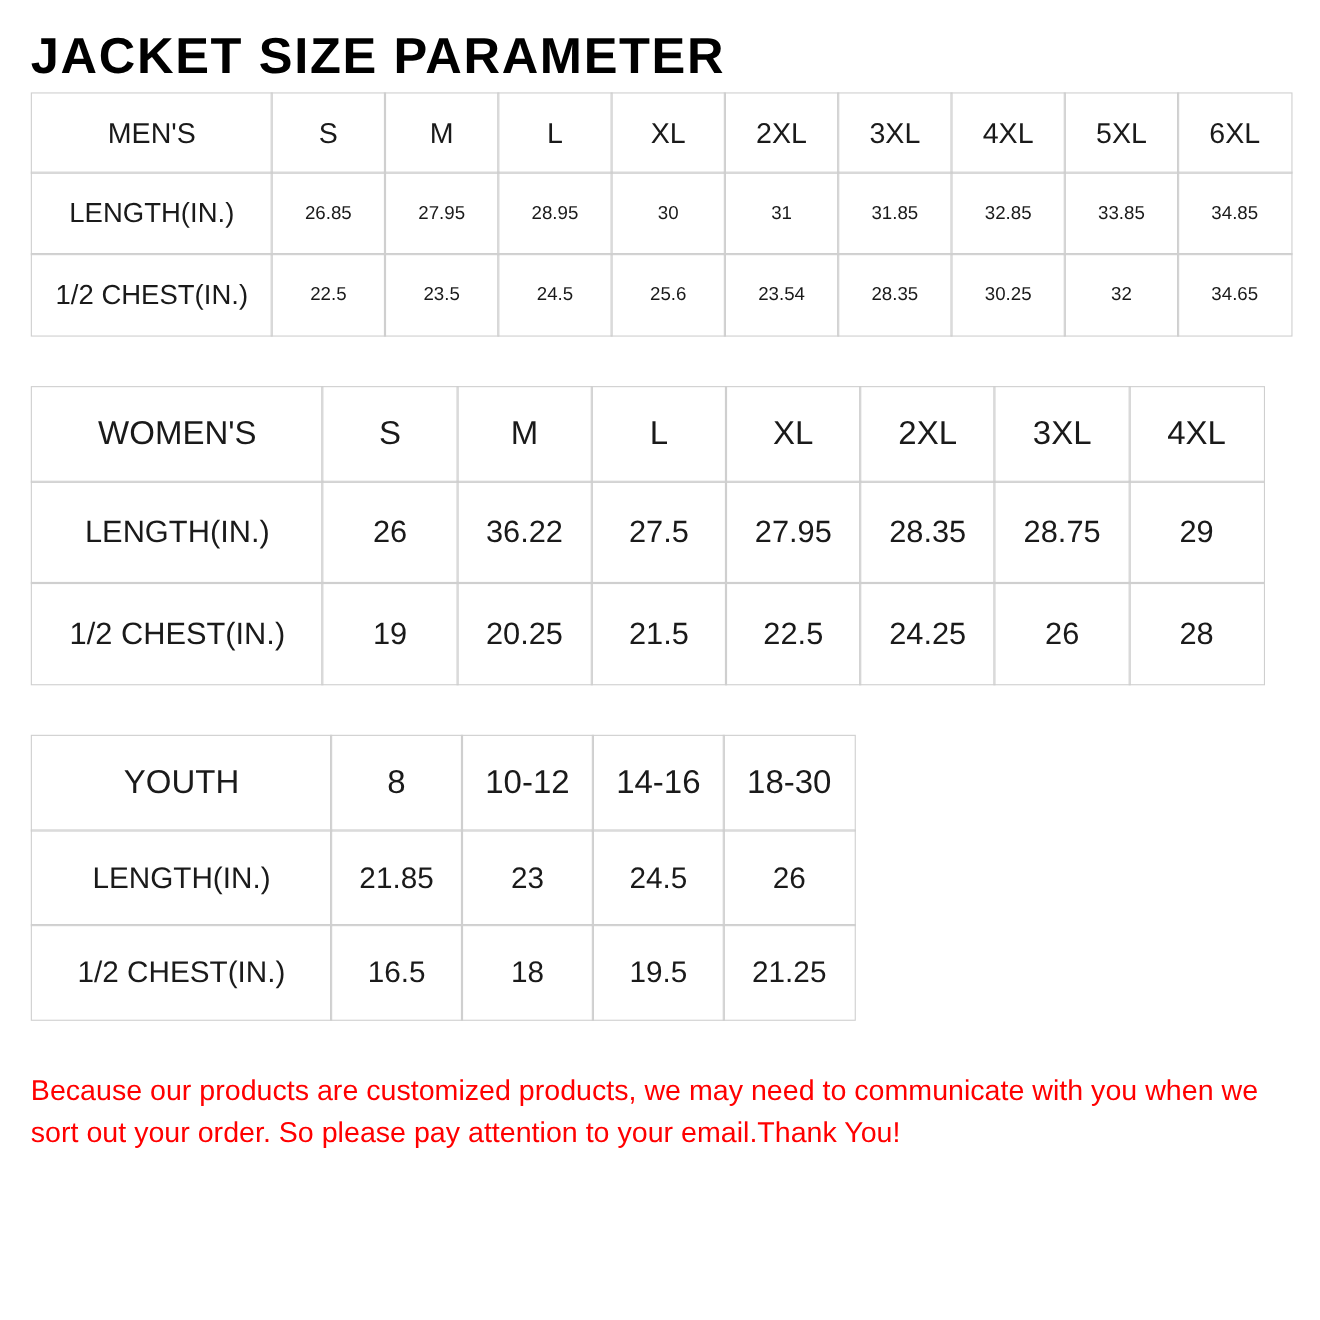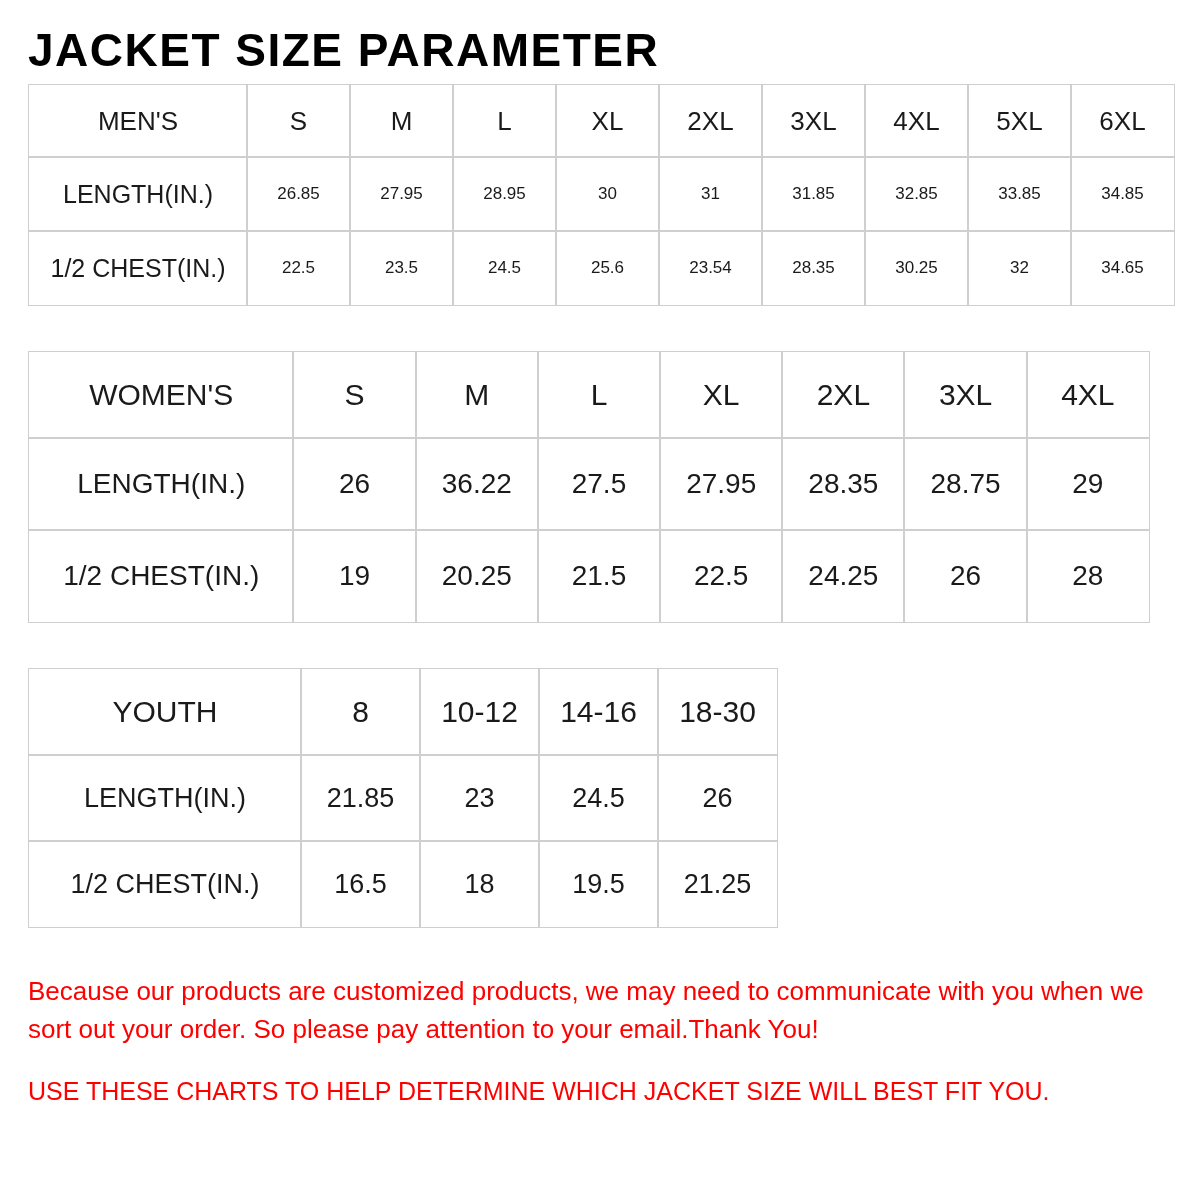--- a/index.html
+++ b/index.html
@@ -234,16 +234,15 @@
         <td>16.5</td>
         <td>18</td>
         <td>19.5</td>
         <td>21.25</td>
       </tr>
     </tbody>
   </table>
 
   <div class="footer">
     <p class="footer-main">Because our products are customized products, we may need to communicate with you when we sort out your order. So please pay attention to your email.Thank You!</p>
-    <p class="footer-sub">USE THESE CHARTS TO HELP DETERMINE WHICH JACKET SIZE WILL BEST FIT YOU.</p>
   </div>
 
 </div>
 
 </body></html>

